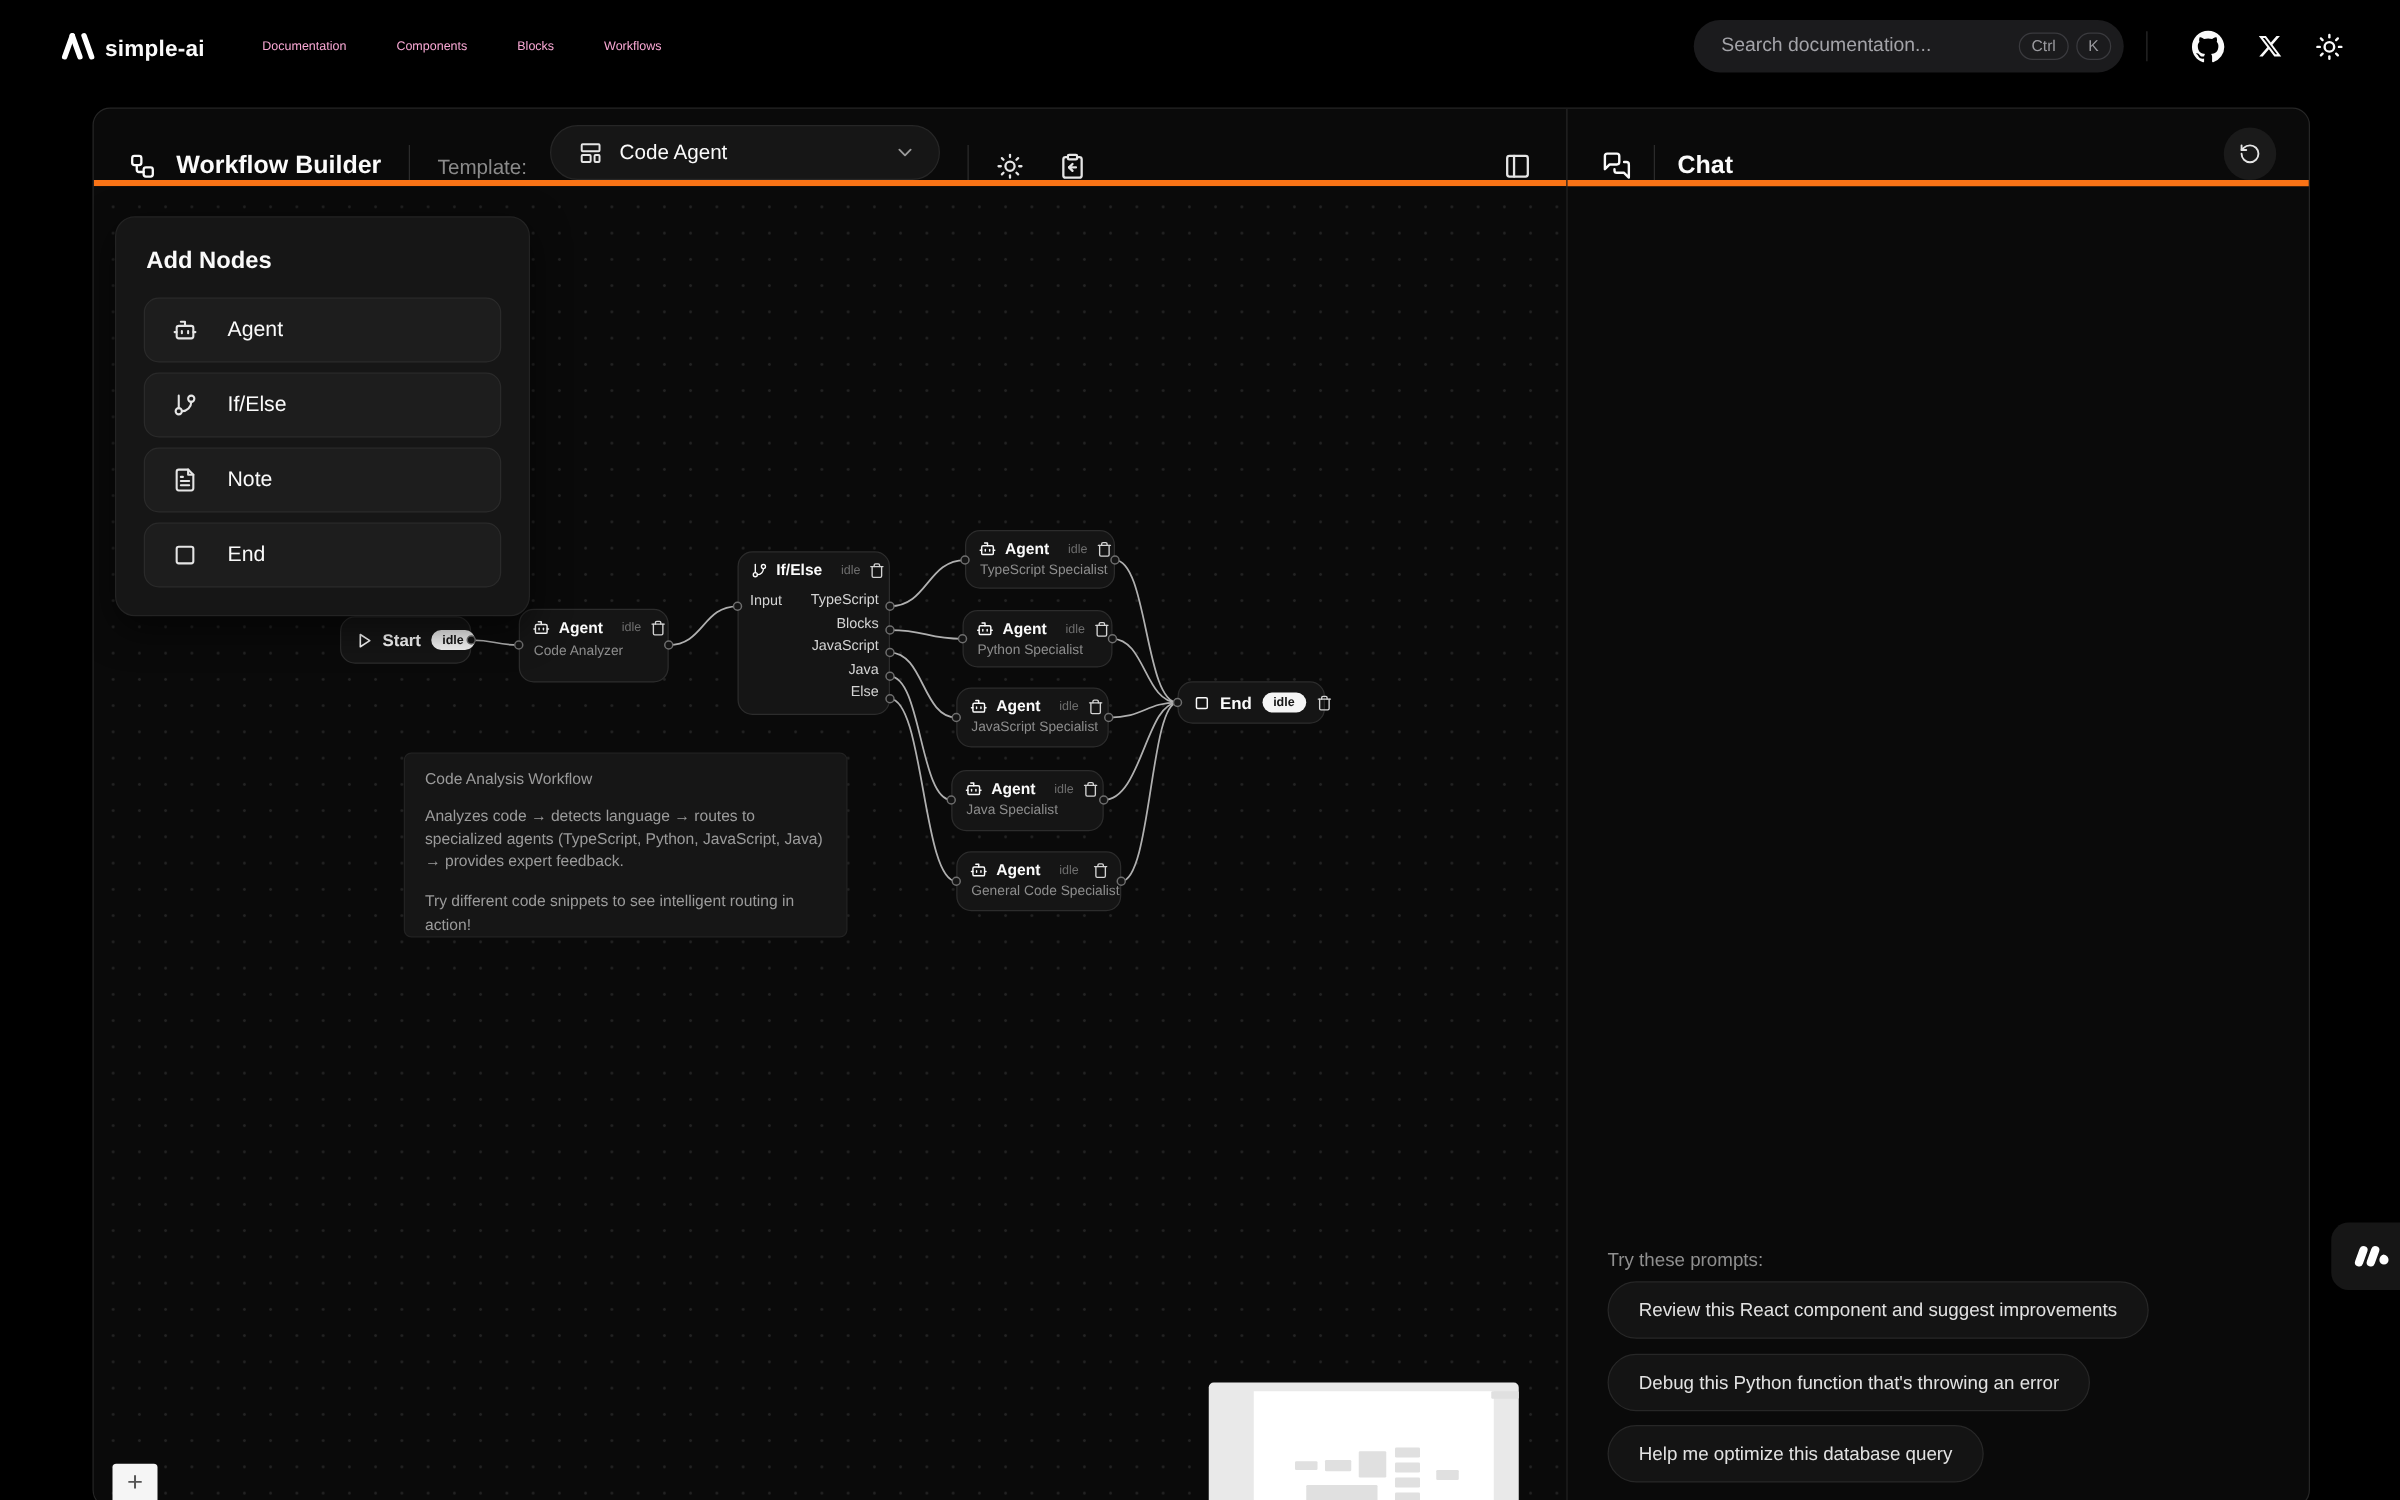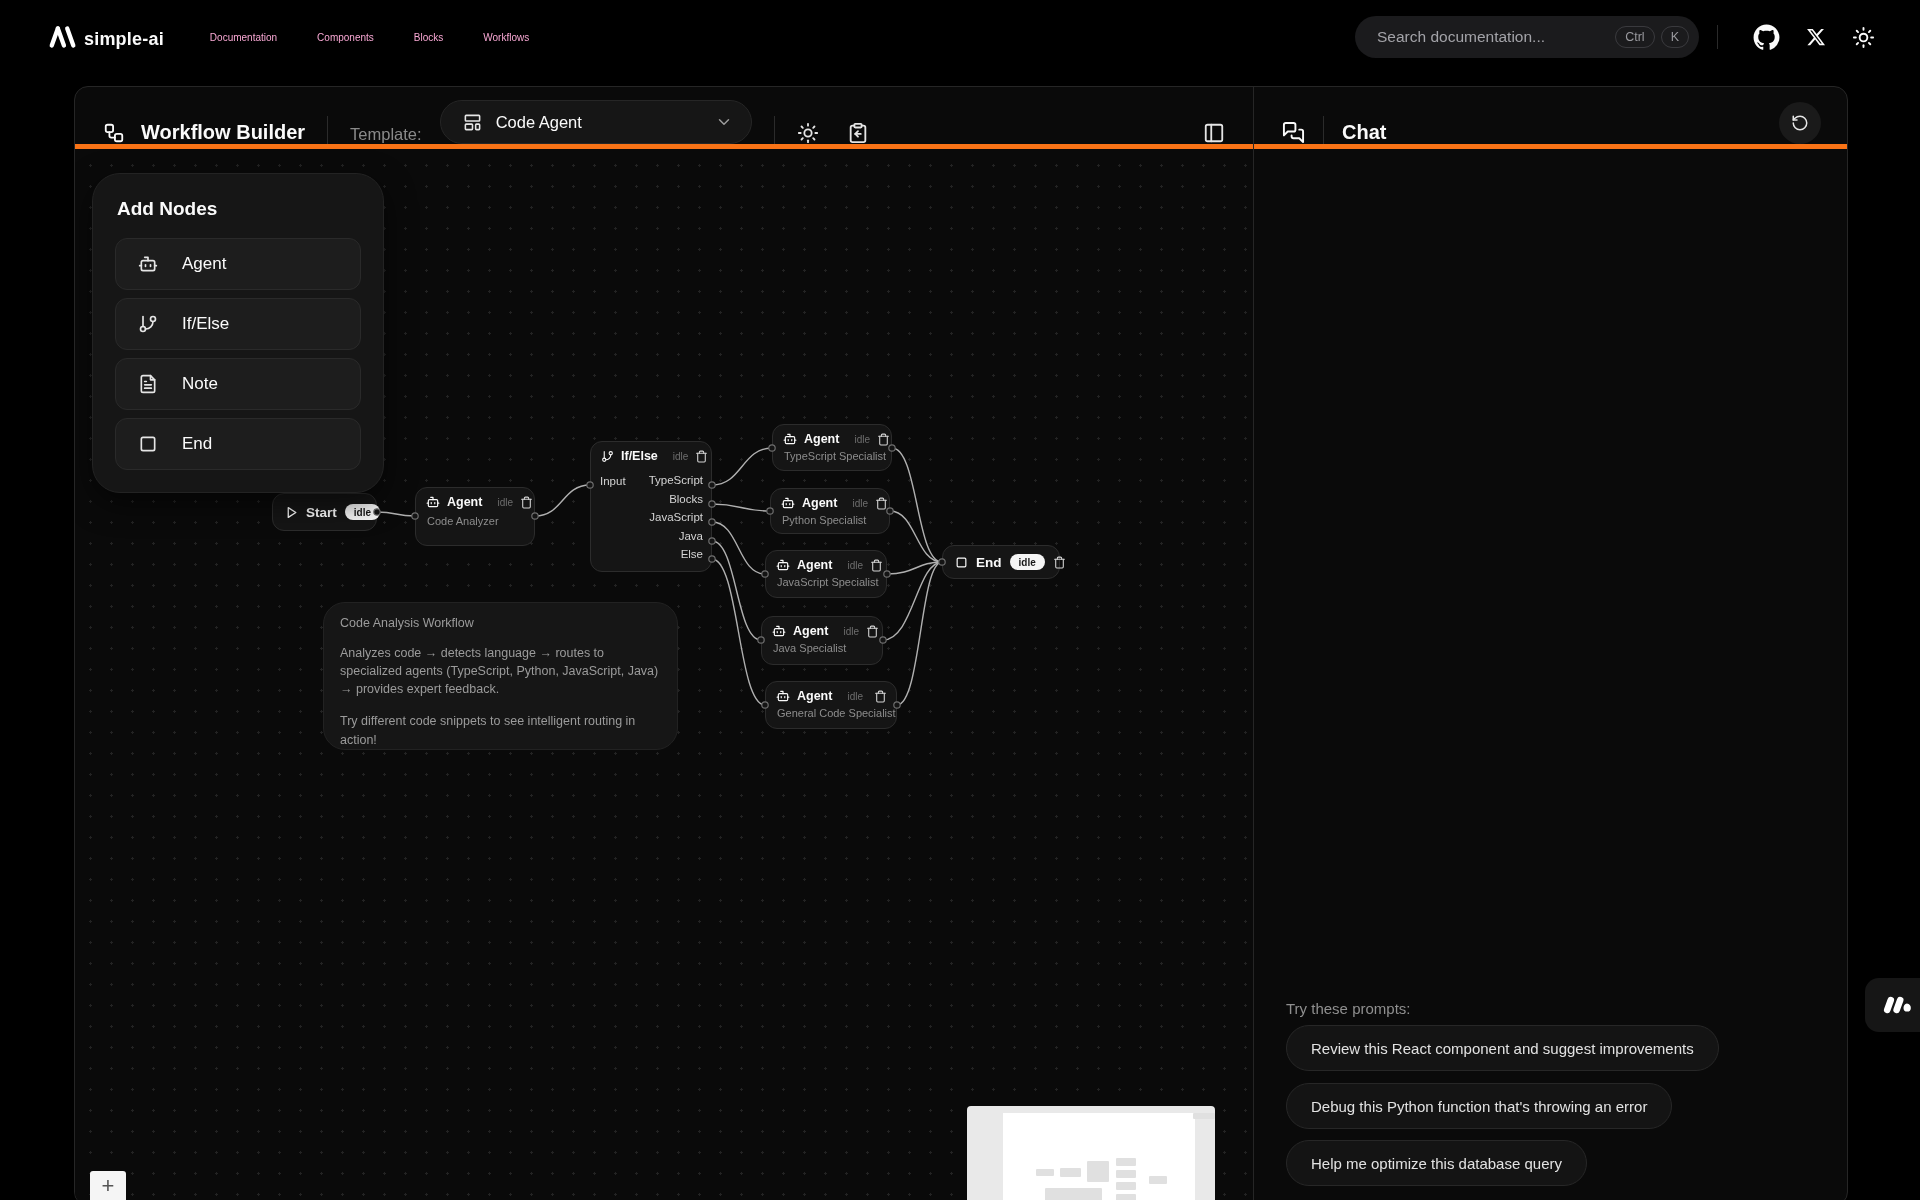--- a/index.html
+++ b/index.html
@@ -33,42 +33,42 @@
   .hdr-icon { color:#e5e5e5; cursor:pointer; margin:0 14px; }
   .hdr-right { margin-left:auto; color:#e5e5e5; cursor:pointer; }
   .chat-reset { margin-left:auto; width:42px; height:42px; border-radius:50%; background:#1a1a1a; display:flex; align-items:center; justify-content:center; color:#e5e5e5; cursor:pointer; }
 
   
   .canvas { position:absolute; left:0; top:62px; width:1178px; height:1052px; background-color:#0a0a0a;
             background-image:radial-gradient(circle, #232323 1px, transparent 1.2px); background-size:21px 21px; background-position:5px 6px; }
   .edges { position:absolute; left:0; top:0; pointer-events:none; z-index:5; }
 
   
-  .addnodes { position:absolute; left:17px; top:24px; width:292px; background:#161616; border:1px solid #232323; border-radius:28px; padding:22px; box-shadow:0 10px 30px rgba(0,0,0,.55); z-index:6; }
+  .addnodes { position:absolute; left:17px; top:24px; width:332px; background:#161616; border:1px solid #232323; border-radius:16px; padding:22px; box-shadow:0 10px 30px rgba(0,0,0,.55); z-index:6; }
   .addnodes-title { font-size:19px; font-weight:700; margin:2px 0 18px 2px; }
   .addnode-btn { height:52px; background:#1d1d1d; border:1px solid #2a2a2a; border-radius:12px; display:flex; align-items:center; gap:24px; padding:0 22px; margin-bottom:8px; cursor:pointer; }
   .addnode-btn:last-child { margin-bottom:0; }
   .addnode-label { font-size:17px; font-weight:500; color:#fafafa; }
 
   
   .node { position:absolute; background:#151515; border:1px solid #2c2c2c; border-radius:12px; z-index:4; cursor:grab; }
   .node-head { display:flex; align-items:center; gap:7px; padding:7px 9px 4px 10px; }
   .node-type { font-size:12.5px; font-weight:700; color:#fafafa; }
   .status-dim { font-size:10px; color:#6e6e6e; margin-left:8px; flex:1; }
   .status-pill { background:#f5f5f5; color:#161616; font-size:10px; font-weight:700; padding:2.5px 9px; border-radius:999px; }
   .node-sub { font-size:11px; color:#8d8d8d; padding:2px 10px 6px 11px; white-space:nowrap; }
   .trash { color:#d4d4d4; cursor:pointer; }
   .cap-node { display:flex; align-items:center; gap:8px; padding:0 12px; }
   .ifelse-body { position:relative; padding:4px 8px 8px 9px; }
   .ifelse-input { position:absolute; left:9px; top:8px; font-size:11.5px; color:#d4d4d4; }
   .branches { display:flex; flex-direction:column; align-items:flex-end; gap:0; }
   .branch { font-size:11.5px; color:#d4d4d4; line-height:18.6px; }
 
   
-  .note-node { position:absolute; left:248px; top:453px; width:355px; height:148px; background:#161616; border:1px solid #222; border-radius:22px; padding:13px 16px; z-index:3; }
+  .note-node { position:absolute; left:248px; top:453px; width:355px; height:148px; background:#161616; border:1px solid #222; border-radius:6px; padding:13px 16px; z-index:3; }
   .note-title { font-size:12.5px; color:#9b9b9b; margin-bottom:14px; }
   .note-body { font-size:12.5px; color:#9b9b9b; line-height:1.45; width:320px; }
   .note-body + .note-body { margin-top:14px; }
 
   
   .zoom-btn { position:absolute; left:15px; top:1022px; width:36px; height:34px; background:#f5f5f5; color:#555; font-size:22px; line-height:30px; text-align:center; border-radius:3px; cursor:pointer; z-index:6; }
   .minimap { position:absolute; left:892px; top:957px; width:248px; height:95px; background:#e9e9e9; border-radius:4px 4px 0 0; z-index:6; }
   .mm-view { position:absolute; left:36px; top:7px; width:192px; height:88px; background:#ffffff; }
   .mm-rect { position:absolute; background:#e0e0e0; border-radius:1px; }
 

